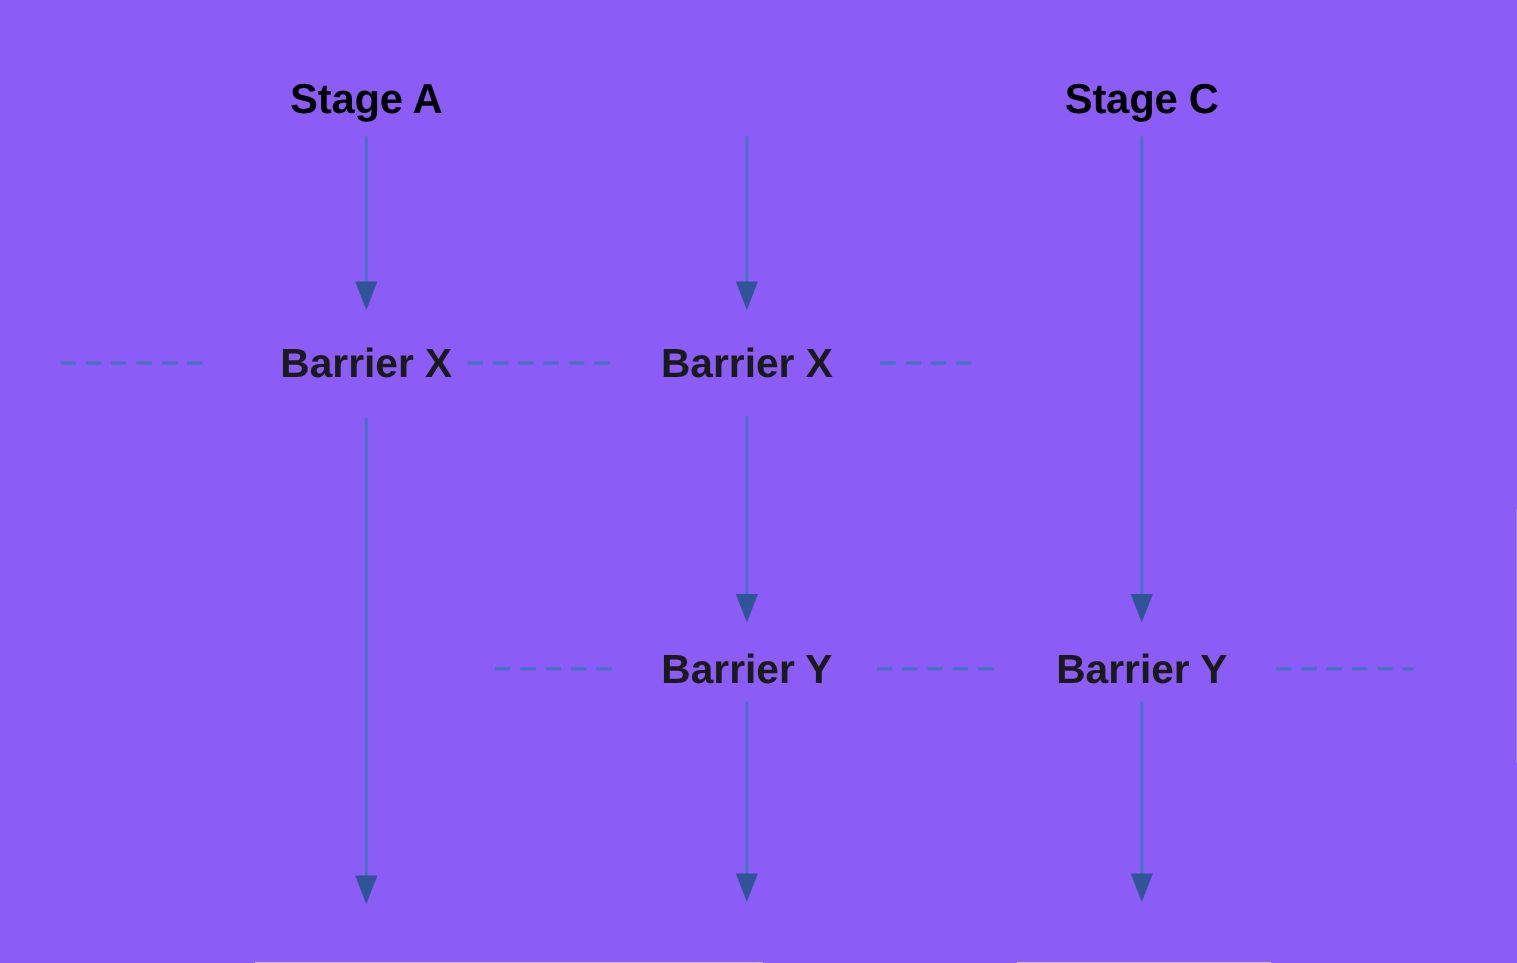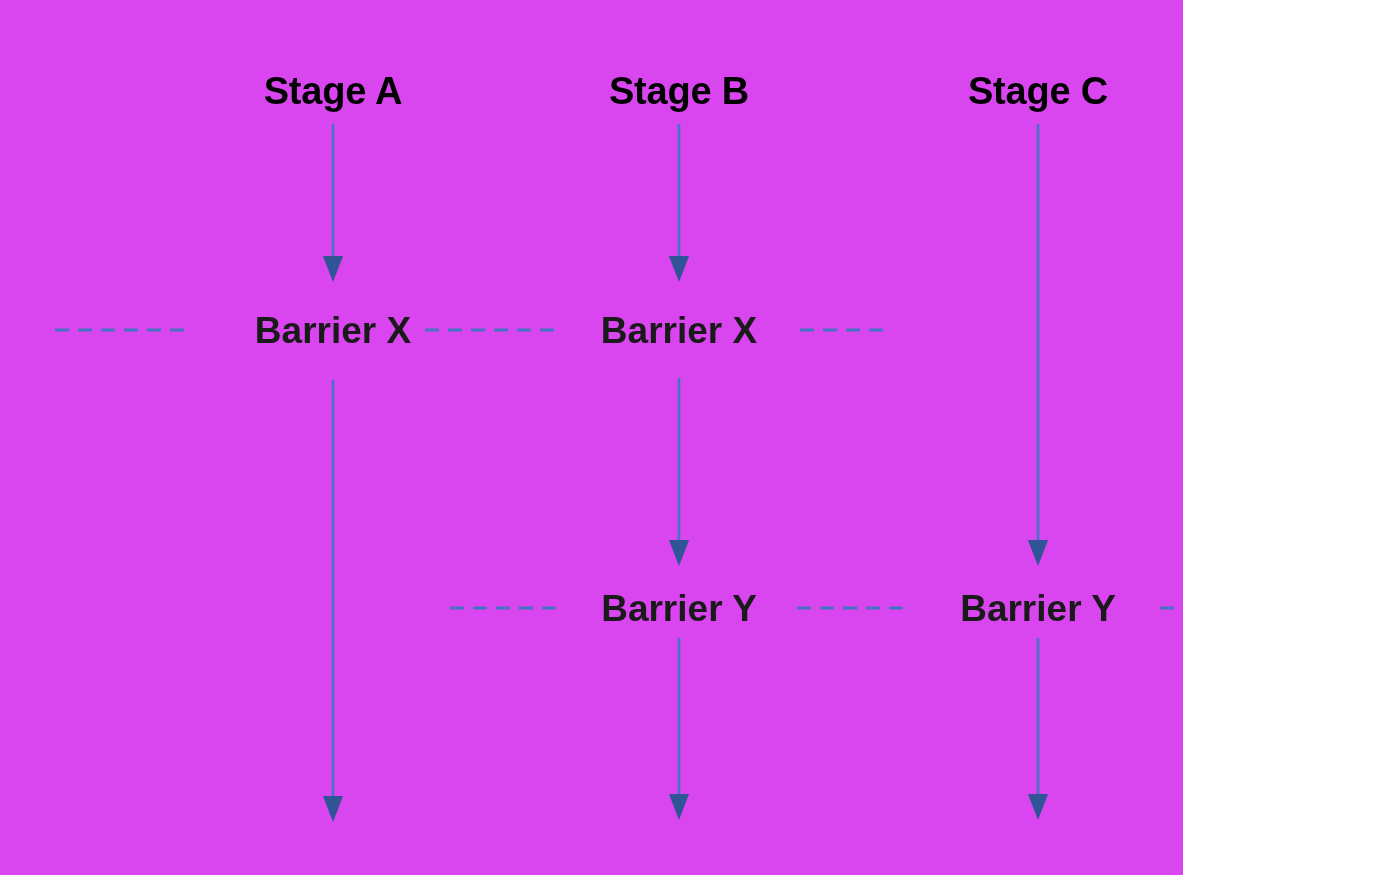--- a/index.html
+++ b/index.html
@@ -5,23 +5,23 @@
   html, body {
     margin: 0;
     padding: 0;
     background: #ffffff;
   }
   body {
     font-family: "Liberation Sans", sans-serif;
   }
   #canvas {
     position: relative;
-    width: 1183px;
+    width: 1379px;
     height: 875px;
-    background: #d946ef;
+    background: #8b5cf6;
     overflow: hidden;
   }
   .stage-label {
     position: absolute;
     font-family: "Liberation Sans", sans-serif;
     font-weight: bold;
     font-size: 38px;
     line-height: 1;
     color: #000000;
     white-space: nowrap;
@@ -53,21 +53,20 @@
   .arrow svg {
     display: block;
     overflow: visible;
   }
 </style>
 </head>
 <body>
 
 <div id="canvas">
     <div class="stage-label" style="left: 333px; top: 72px; color: rgb(0, 0, 0);">Stage A</div>
-    <div class="stage-label" style="left: 679px; top: 72px; color: rgb(0, 0, 0);">Stage B</div>
     <div class="stage-label" style="left: 1038px; top: 72px; color: rgb(0, 0, 0);">Stage C</div>
     <div class="arrow" style="left: 333px; top: 124px; width: 24px; height: 158px;">
       <svg width="24" height="158" viewBox="0 0 24 158">
         <line x1="12" y1="0" x2="12" y2="138" stroke="#4472C4" stroke-width="2.6"></line>
         <polygon points="1.92,132 22.08,132 12,158" fill="#2F5597"></polygon>
       </svg>
     </div>
     <div class="arrow" style="left: 679px; top: 124px; width: 24px; height: 158px;">
       <svg width="24" height="158" viewBox="0 0 24 158">
         <line x1="12" y1="0" x2="12" y2="138" stroke="#4472C4" stroke-width="2.6"></line>

